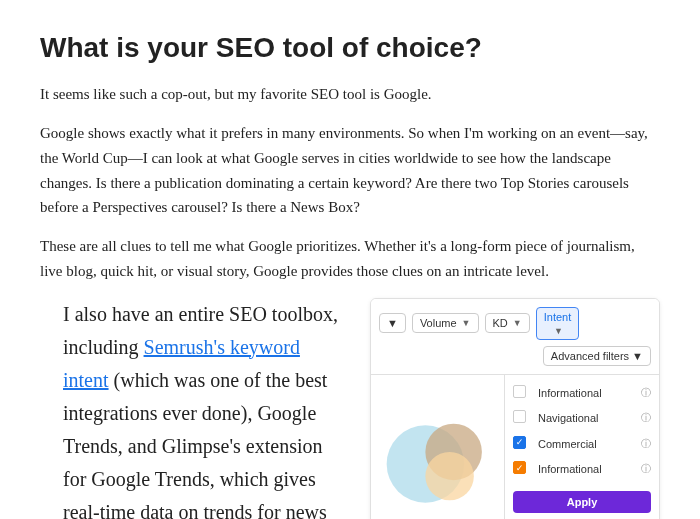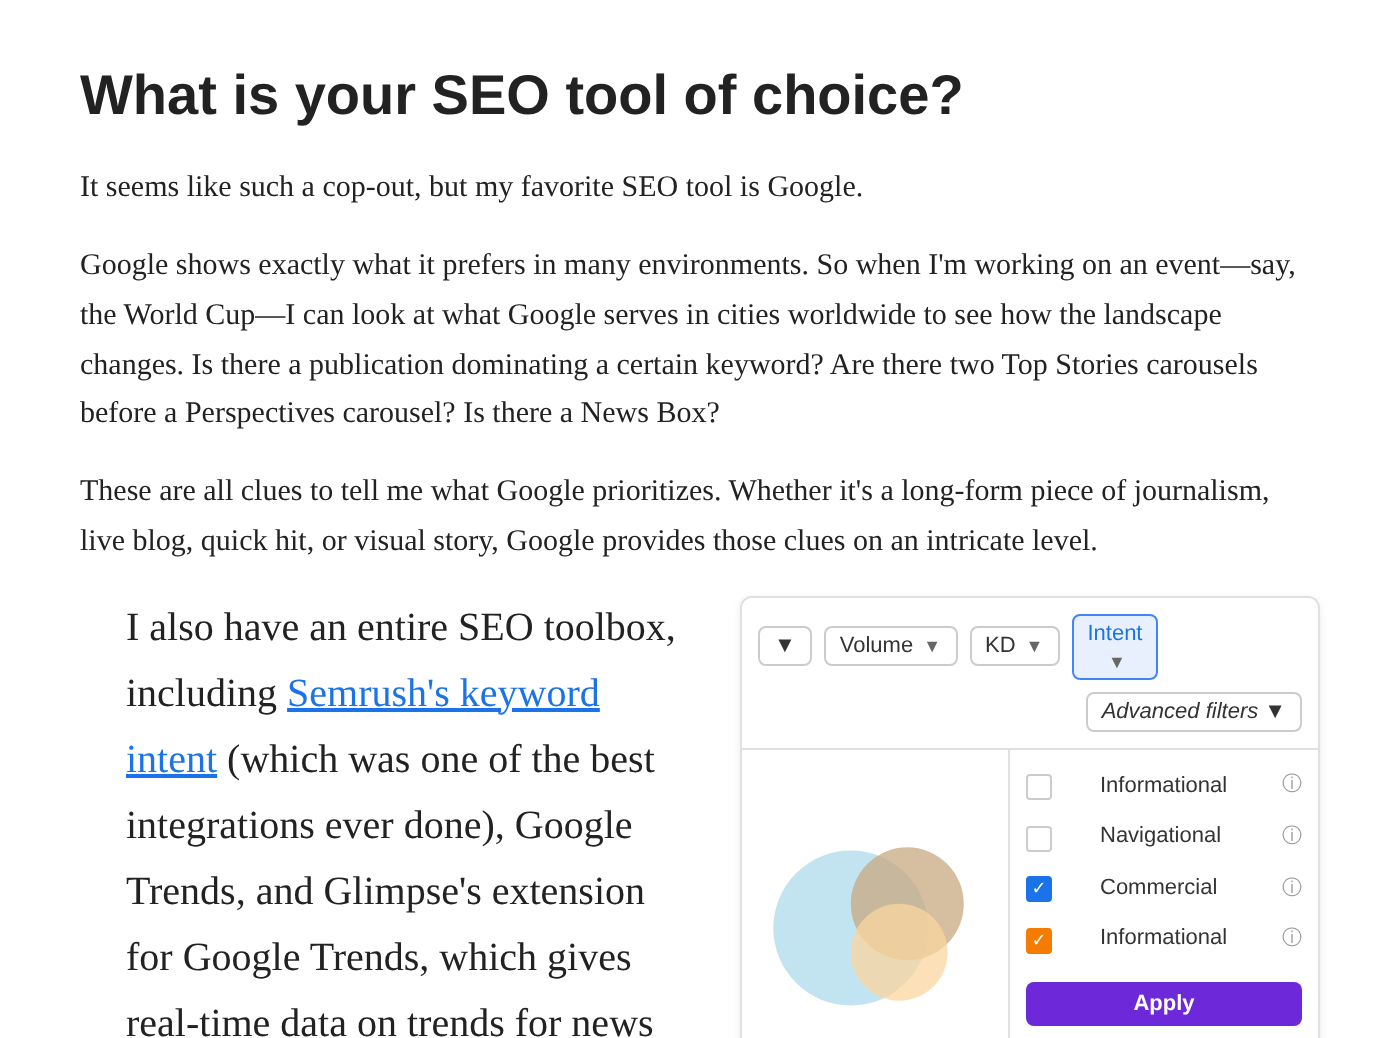--- a/index.html
+++ b/index.html
@@ -88,21 +88,20 @@
       align-items: center;
       gap: 3px;
       border: 1px solid #ccc;
       border-radius: 4px;
       padding: 3px 7px;
       font-size: 11px;
       background: #fff;
       cursor: pointer;
       color: #333;
       margin-left: auto;
-      font-style: italic;
     }
     .seo-main {
       display: flex;
       height: 170px;
     }
     .chart-area {
       flex: 1;
       padding: 10px;
       position: relative;
       display: flex;
@@ -123,22 +122,22 @@
       height: 100%;
     }
     .dropdown-panel {
       width: 155px;
       border-left: 1px solid #e0e0e0;
       padding: 10px 8px;
       background: #fff;
     }
     .dropdown-row {
       display: flex;
-      align-items: center;
-      gap: 24px;
+      align-items: flex-start;
+      gap: 12px;
       margin-bottom: 8px;
       font-size: 11px;
       color: #333;
     }
     .checkbox {
       width: 13px;
       height: 13px;
       border: 1px solid #ccc;
       border-radius: 2px;
       background: #fff;

